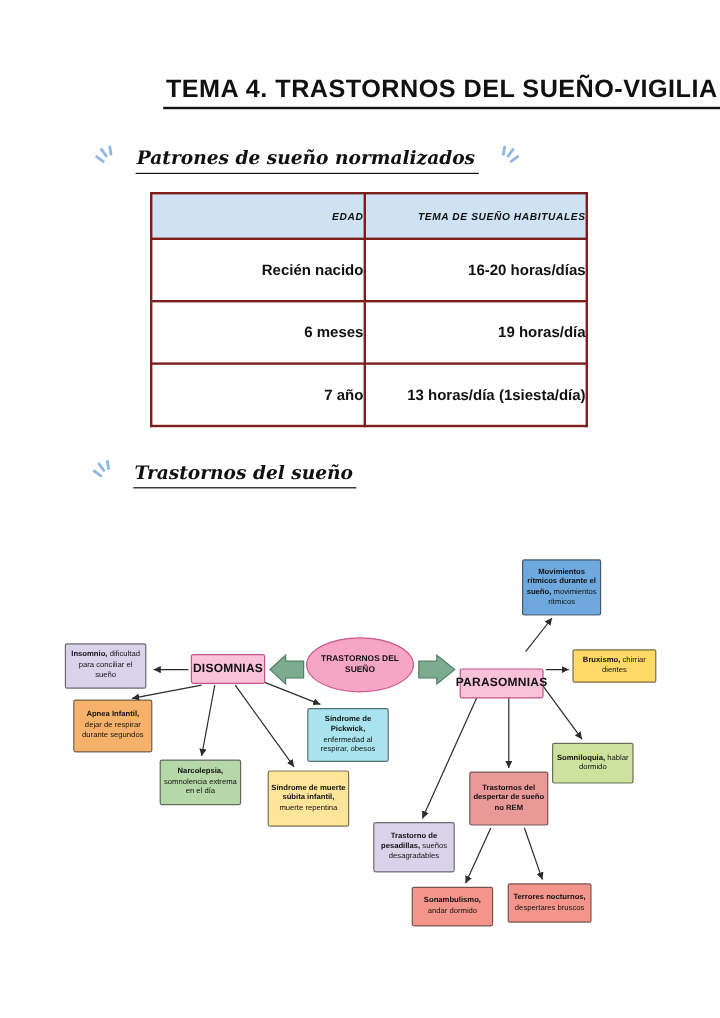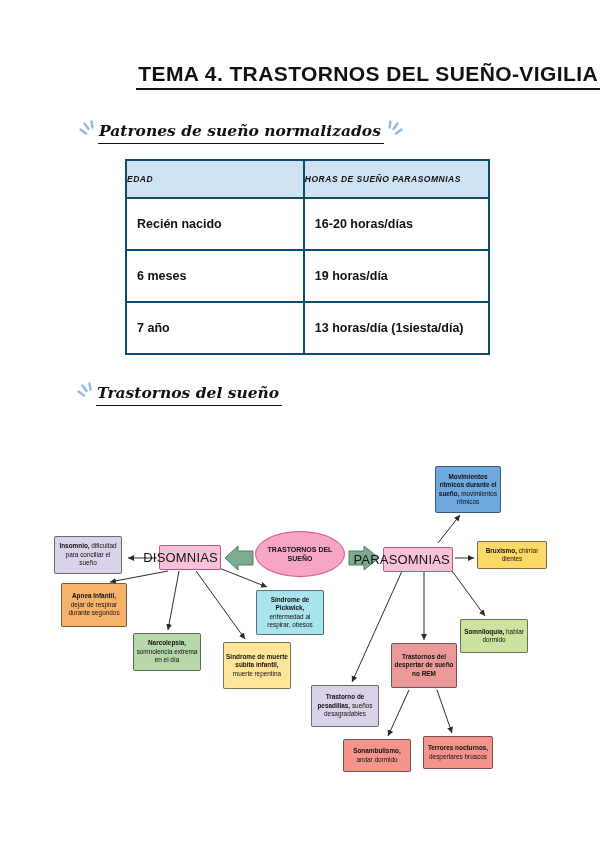--- a/index.html
+++ b/index.html
@@ -12,54 +12,54 @@
   }
 
   
   .title { text-align:right; }
   .title span {
     display:inline-block; font-size:21px; font-weight:bold; letter-spacing:.4px;
     border-bottom:2.5px solid #111; padding:0 2px 2px 2px; white-space:nowrap;
   }
 
   
-  .section-heading { display:flex; align-items:flex-end; gap:3px; }
+  .section-heading { display:flex; align-items:flex-end; gap:18px; }
   .sh-1 { margin:30px 0 0 78px; }
   .sh-2 { margin:27px 0 0 76px; }
   .heading-text {
     font-family:"DejaVu Serif","Liberation Serif",serif;
     font-style:italic; font-weight:bold; font-size:15.5px;
     border-bottom:1.6px solid #111; padding:0 3px 3px 1px; white-space:nowrap;
   }
   .marks { flex:0 0 auto; margin-bottom:2px; }
 
   
   .sleep-table { border-collapse:collapse; margin:15px 0 0 125px; width:365px; }
-  .sleep-table th, .sleep-table td { border:2px solid #0c4a6e; text-align:left; vertical-align:middle; }
+  .sleep-table th, .sleep-table td { border:2px solid #7f1d1d; text-align:right; vertical-align:middle; }
   .sleep-table th { height:38px; font-style:italic; font-weight:bold; font-size:8.5px; letter-spacing:.5px; }
   .sleep-table td { height:52px; font-weight:bold; font-size:12.5px;padding-left:10px; }
 
   
   .diagram { position:absolute; left:0; top:455px; width:600px; height:393px; }
   .connectors { position:absolute; left:0; top:0; width:600px; height:393px; }
   .node {
     position:absolute; display:flex; align-items:center; justify-content:center;
     text-align:center; border:1px solid rgba(35,35,35,.6); border-radius:2px;
     padding:1px 2px; color:#111;
   }
   .leaf { font-size:6.4px; line-height:1.32; }
-  .hub  { font-size:13px; font-weight:normal; letter-spacing:.2px; border:1.2px solid #c4528b;justify-content:flex-end; }
+  .hub  { font-size:10px; font-weight:bold; letter-spacing:.2px; border:1.2px solid #c4528b; }
   .ellipse {
     border-radius:50%; font-size:7px; font-weight:bold; line-height:1.35;
     border:1.4px solid #d0568e; padding:4px 9px;
   }
 
   .n-center       { left:255px; top:76px;  width:90px; height:46px; }
   .n-disomnias    { left:159px; top:90px;  width:62px; height:25px; }
-  .n-parasomnias  { left:383px; top:92px;  width:70px; height:25px; }
+  .n-parasomnias  { left:383px; top:102px;  width:70px; height:25px; }
   .n-insomnio     { left:54px;  top:81px;  width:68px; height:38px; }
   .n-bruxismo     { left:477px; top:86px;  width:70px; height:28px; }
   .n-movimientos  { left:435px; top:11px;  width:66px; height:47px; }
   .n-apnea        { left:61px;  top:128px; width:66px; height:44px; }
   .n-pickwick     { left:256px; top:135px; width:68px; height:45px; }
   .n-narcolepsia  { left:133px; top:178px; width:68px; height:38px; }
   .n-muerte       { left:223px; top:187px; width:68px; height:47px; }
   .n-somniloquia  { left:460px; top:164px; width:68px; height:34px; }
   .n-despertar    { left:391px; top:188px; width:66px; height:45px; }
   .n-pesadillas   { left:311px; top:230px; width:68px; height:42px; }
@@ -94,21 +94,21 @@
   </div>
 
   <table class="sleep-table">
     <colgroup>
         <col style="width:49%">
         <col style="width:51%">
       </colgroup>
     <thead>
       <tr>
         <th style="background: rgb(207, 226, 243);">EDAD</th>
-        <th style="background: rgb(207, 226, 243);">HORAS DE SUEÑO PARASOMNIAS</th>
+        <th style="background: rgb(207, 226, 243);">TEMA DE SUEÑO HABITUALES</th>
       </tr>
     </thead>
     <tbody>
       <tr>
         <td>Recién nacido</td>
         <td>16-20 horas/días</td>
       </tr>
       <tr>
         <td>6 meses</td>
         <td>19 horas/día</td>

